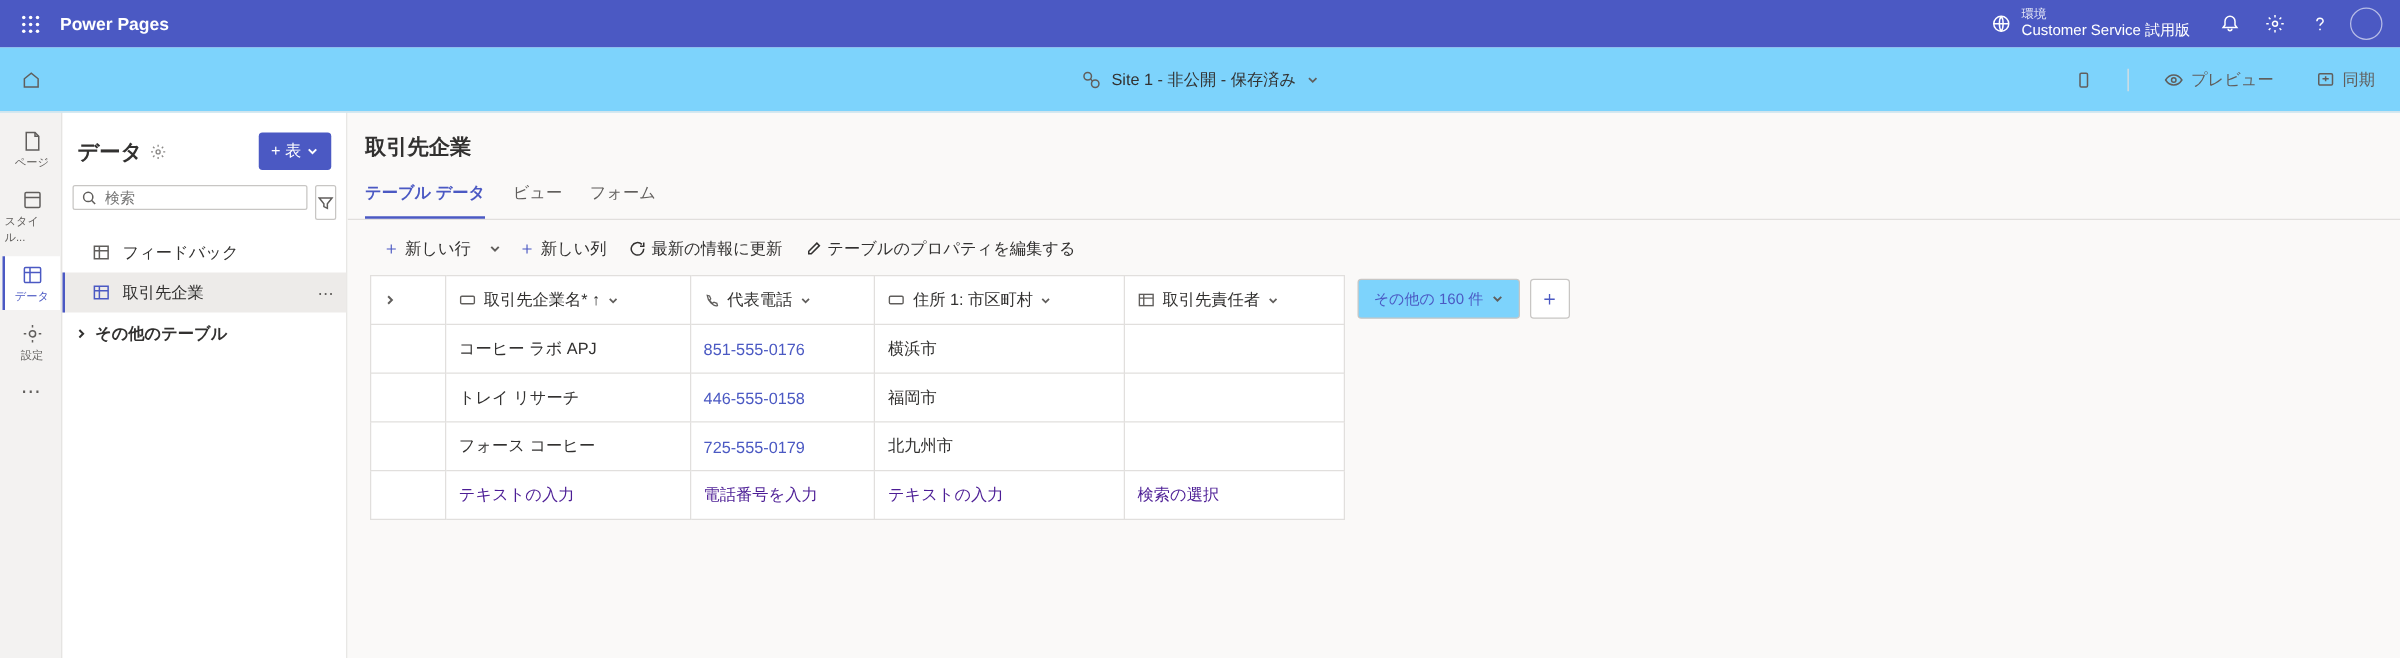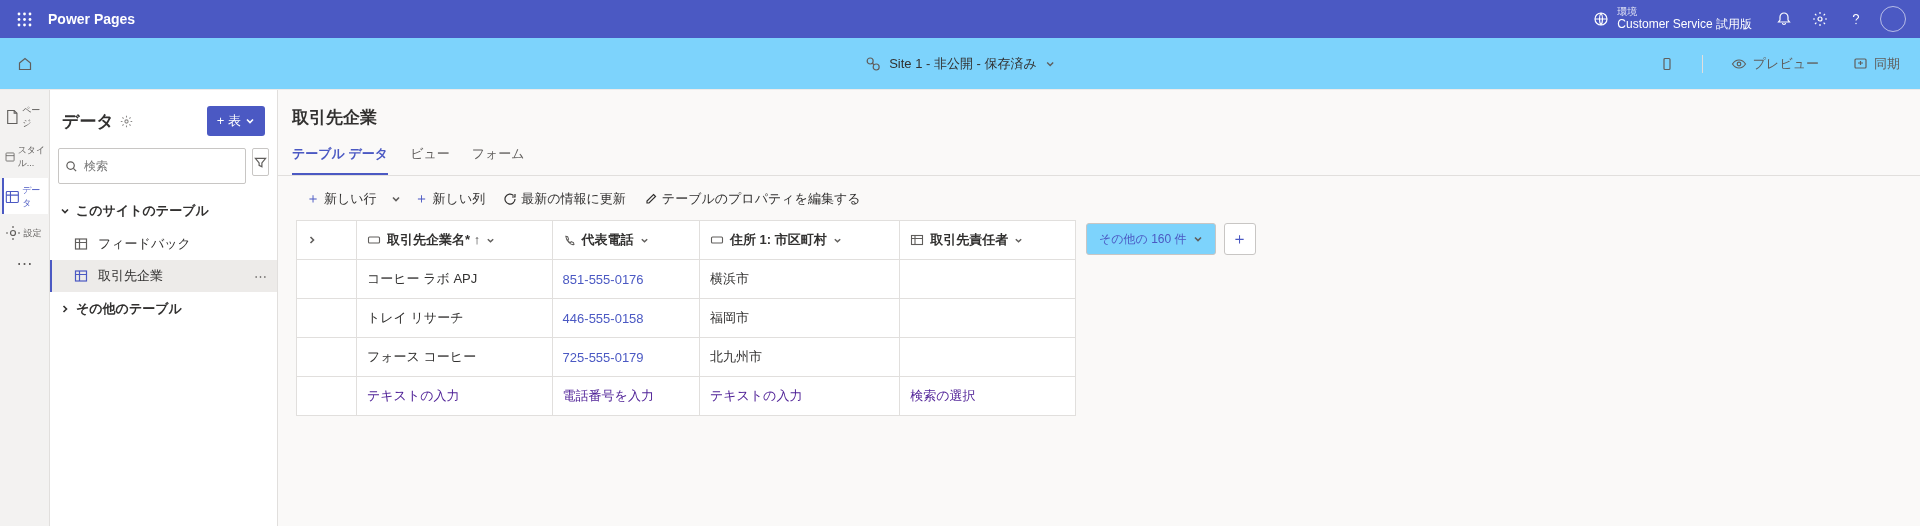--- a/index.html
+++ b/index.html
@@ -16,50 +16,50 @@
 .header-icon{width:36px;height:36px;display:flex;align-items:center;justify-content:center;cursor:pointer}
 .avatar{width:26px;height:26px;border:1px solid rgba(255,255,255,.6);border-radius:50%;margin:0 6px}
 .subheader{height:52px;background:#7dd3fc;display:flex;align-items:center;border-bottom:1px solid #edebe9;position:relative}
 .home-ico{width:50px;display:flex;align-items:center;justify-content:center;color:#605e5c;cursor:pointer}
 .site-pill{position:absolute;left:50%;transform:translateX(-50%);display:flex;align-items:center;gap:8px;color:#323130;cursor:pointer;font-size:13px}
 .sub-right{margin-left:auto;display:flex;align-items:center;gap:22px;padding-right:14px;color:#605e5c}
 .sub-btn{display:flex;align-items:center;gap:6px;cursor:pointer;padding:4px 6px;font-size:13px}
 .sub-sep{width:1px;height:18px;background:#e1dfdd}
 .shell{display:flex;height:calc(100vh - 78px)}
 .rail{width:50px;background:#f3f2f1;border-right:1px solid #e1dfdd;display:flex;flex-direction:column;align-items:center;padding-top:8px}
-.rail-item{width:46px;padding:6px 0 4px;display:flex;flex-direction:row;align-items:center;gap:2px;font-size:9px;color:#605e5c;cursor:pointer;border-left:2px solid transparent;margin-bottom:4px}
+.rail-item{width:46px;padding:6px 0 4px;display:flex;flex-direction:column;align-items:center;gap:2px;font-size:9px;color:#605e5c;cursor:pointer;border-left:2px solid transparent;margin-bottom:4px}
 .rail-item.active{border-left-color:#4b59c3;color:#4b59c3;background:#fff}
 .rail-ellipsis{color:#605e5c;font-size:16px;margin-top:4px;cursor:pointer}
 .side{width:228px;background:#fff;border-right:1px solid #e1dfdd;display:flex;flex-direction:column}
 .side-head{display:flex;align-items:center;padding:16px 12px 12px;gap:6px}
 .side-title{font-size:17px;font-weight:600}
 .gear-sm{color:#8a8886;cursor:pointer;display:flex}
 .btn-primary{background:#4b59c3;color:#fff;border:none;padding:6px 10px;border-radius:3px;font-size:13px;display:flex;align-items:center;gap:4px;cursor:pointer;margin-left:auto}
 .search-row{display:flex;gap:6px;padding:0 8px 10px}
-.search-box{flex:1;height:36px;border:1px solid #c8c6c4;border-radius:2px;display:flex;align-items:center;padding:0 6px;gap:6px;color:#605e5c}
+.search-box{flex:1;height:20px;border:1px solid #c8c6c4;border-radius:2px;display:flex;align-items:center;padding:0 6px;gap:6px;color:#605e5c}
 .search-box input{border:none;outline:none;flex:1;font-size:12px;background:transparent}
 .filter-btn{width:28px;height:28px;border:1px solid #c8c6c4;border-radius:2px;display:flex;align-items:center;justify-content:center;color:#605e5c;cursor:pointer}
 .group-hd{display:flex;align-items:center;gap:6px;padding:8px 10px;font-weight:600;font-size:13px;cursor:pointer}
 .nav-item{display:flex;align-items:center;gap:10px;padding:7px 10px 7px 24px;font-size:13px;cursor:pointer;position:relative}
 .nav-item.active{background:#edebe9;border-left:2px solid #4b59c3;padding-left:22px}
 .nav-item .more{position:absolute;right:10px;color:#605e5c}
 .grid-ico{color:#4b59c3}
 .main{flex:1;background:#faf9f8;padding:0;overflow:auto}
 .ent-title{font-size:17px;font-weight:600;padding:16px 14px 8px}
 .tabs{display:flex;gap:22px;padding:0 14px;border-bottom:1px solid #e1dfdd}
 .tab{padding:8px 0 10px;font-size:13px;color:#605e5c;cursor:pointer;border-bottom:2px solid transparent}
 .tab.active{color:#4b59c3;border-bottom-color:#4b59c3;font-weight:600}
 .cmdbar{display:flex;align-items:center;gap:6px;padding:10px 22px 8px;font-size:13px;color:#323130}
 .cmd{display:flex;align-items:center;gap:4px;padding:4px 6px;cursor:pointer;color:#323130}
 .cmd .plus{color:#4b59c3;font-size:14px}
 .chev-split{color:#605e5c;padding:0 2px;cursor:pointer}
 .table-wrap{padding:0 18px}
 .grid{width:100%;border-collapse:collapse;background:#fff;border:1px solid #e1dfdd;position:relative}
 .grid th,.grid td{border:1px solid #e1dfdd;padding:10px 10px;text-align:left;font-size:13px;vertical-align:middle}
-.grid th{background:#fff;font-weight:700;color:#323130}
+.grid th{background:#fff;font-weight:400;color:#323130}
 .col1{width:60px;text-align:center !important}
 .col-hdr{display:flex;align-items:center;gap:6px;color:#605e5c}
 .col-hdr .lbl{color:#323130}
 .link{color:#4b59c3}
 .ph{color:#4c1d95}
 .more-pill{border:1px solid #c8c6c4;background:#7dd3fc;border-radius:3px;padding:6px 12px;font-size:12px;color:#4b59c3;display:flex;align-items:center;gap:6px;cursor:pointer}
 .add-col{width:32px;height:32px;border:1px solid #c8c6c4;border-radius:3px;background:#fff;display:flex;align-items:center;justify-content:center;color:#4b59c3;cursor:pointer;font-size:16px}
 .table-outer{display:flex;align-items:flex-start;gap:10px}
 svg{display:block}
 </style>
@@ -211,26 +211,20 @@
             <circle cx="6" cy="6" r="4"></circle>
             <path d="M9 9l3 3"></path>
           </svg>
         <input placeholder="検索" style="">
       </div>
       <div class="filter-btn">
         <svg width="13" height="13" viewBox="0 0 14 14" fill="none" stroke="#605e5c" stroke-width="1.3">
             <path d="M1.5 2.5h11L8.5 7.5v4l-3-1.5v-2.5z"></path>
           </svg>
       </div>
-    </div>
-    <div class="group-hd">
-      <svg width="10" height="10" viewBox="0 0 10 10" fill="none" stroke="#323130" stroke-width="1.6">
-          <path d="M2 3.5L5 6.5 8 3.5"></path>
-        </svg>
-      <span>このサイトのテーブル</span>
     </div>
     <div class="nav-item">
       <svg class="grid-ico" width="14" height="14" viewBox="0 0 14 14" fill="none" stroke="#605e5c" stroke-width="1.2">
           <rect x="1.5" y="2" width="11" height="10"></rect>
           <path d="M1.5 5.5h11M5.5 2v10"></path>
         </svg>
       <span>フィードバック</span>
     </div>
     <div class="nav-item active">
       <svg class="grid-ico" width="14" height="14" viewBox="0 0 14 14" fill="none" stroke="#4b59c3" stroke-width="1.2">

